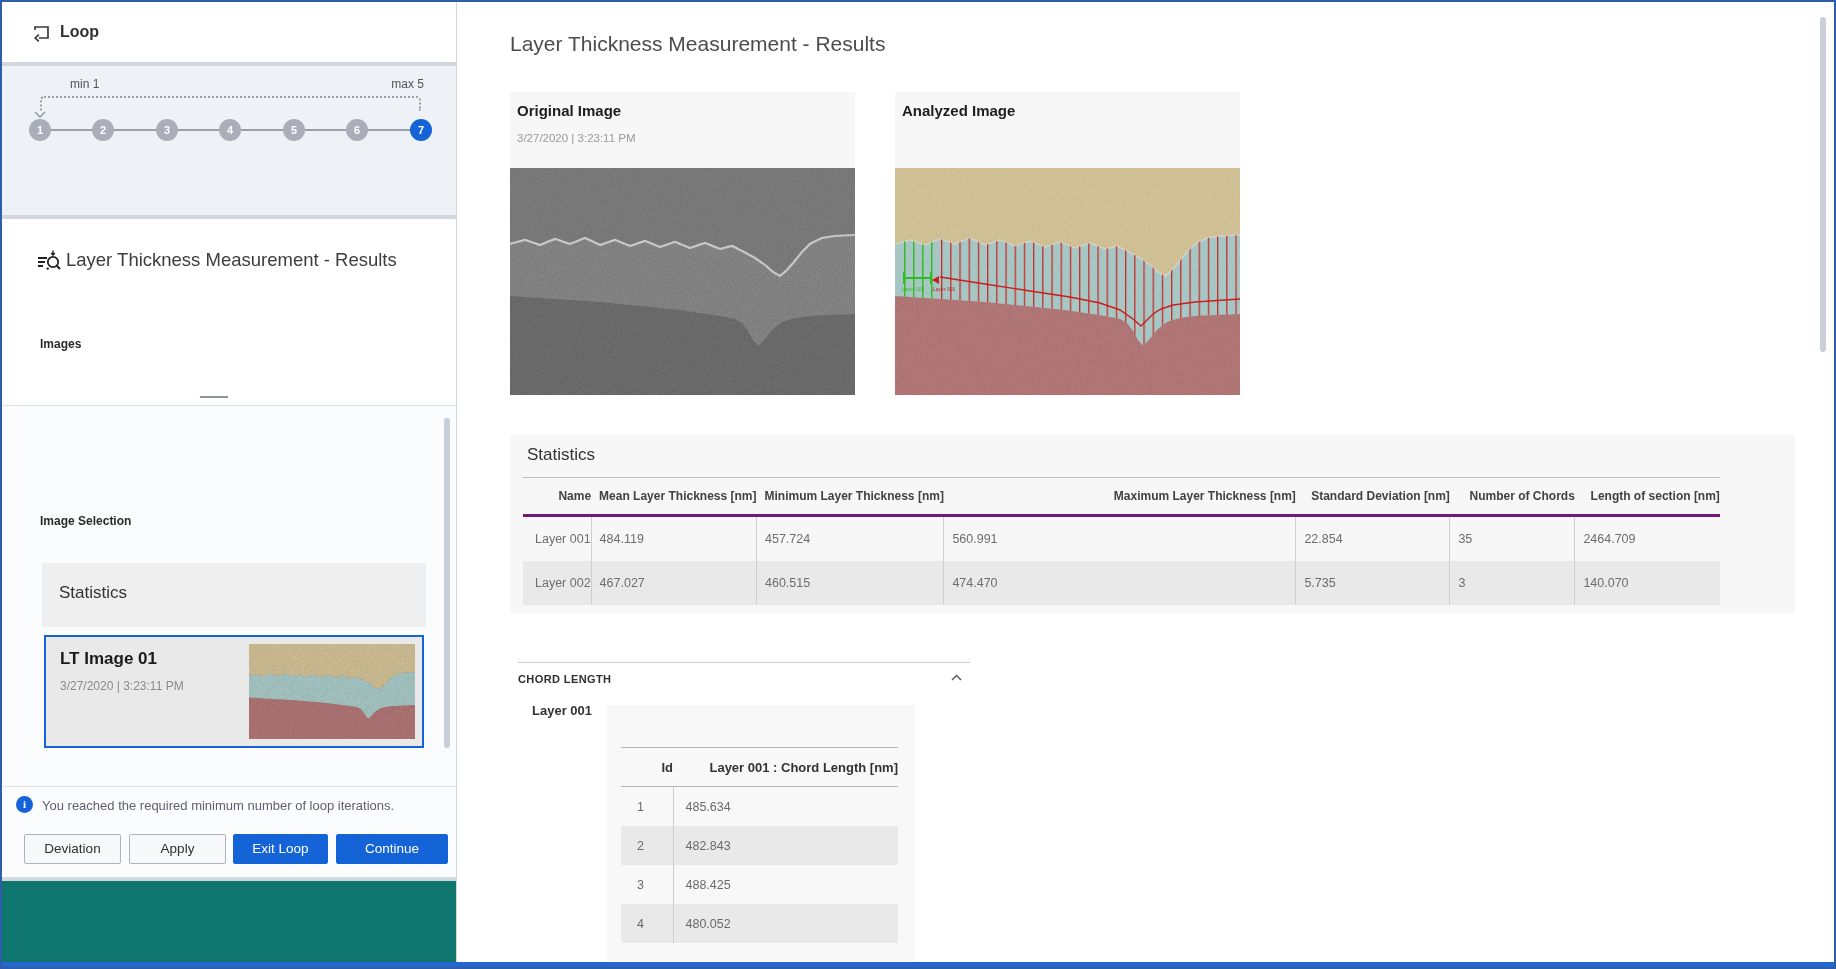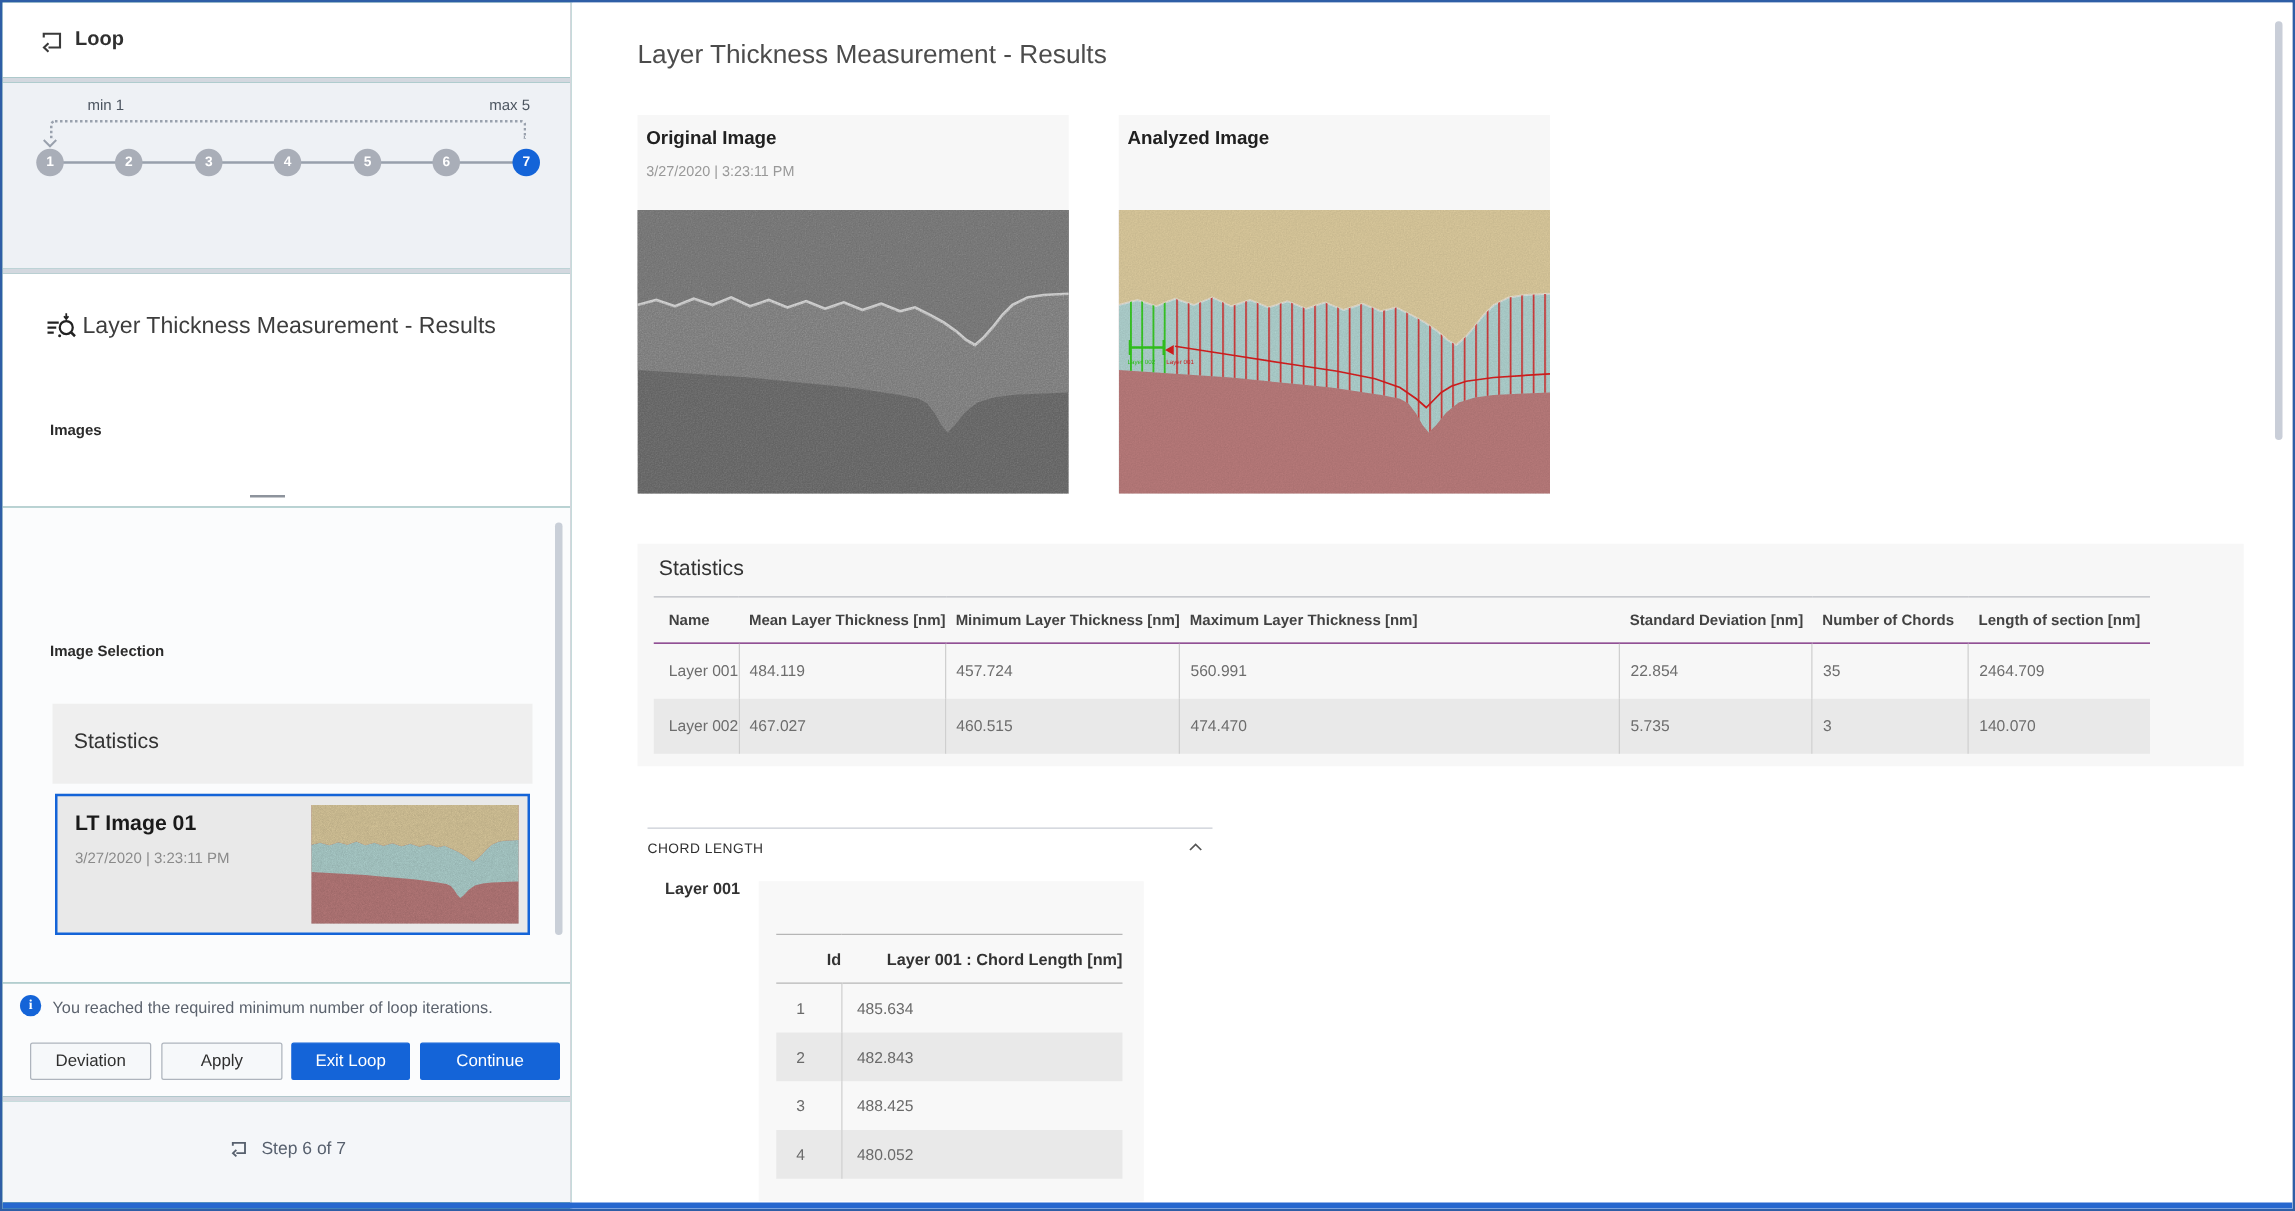--- a/index.html
+++ b/index.html
@@ -59,29 +59,29 @@
   .main-title{position:absolute;left:52px;top:30px;font-size:21px;color:#4c4c4c;}
   .img-card{position:absolute;top:90px;width:345px;}
   .img-card .hd{position:relative;width:345px;height:76px;background:#f7f7f7;}
   .img-card .hd .t{position:absolute;left:7px;top:10px;font-size:15px;font-weight:700;color:#202020;}
   .img-card .hd .d{position:absolute;left:7px;top:40px;font-size:11.5px;color:#999;}
   .img-card svg.photo{display:block;width:345px;height:227px;}
 
   .stats-panel{position:absolute;left:52px;top:433px;width:1285px;height:178px;background:#f7f7f7;}
   .stats-panel .hd{position:absolute;left:17px;top:10px;font-size:17px;color:#333;}
   table.stats{position:absolute;left:13px;top:42px;border-collapse:collapse;table-layout:fixed;}
-  table.stats th{border-top:1px solid #b9bcc2;border-bottom:1px solid #701a75;font-weight:600;font-size:12px;
-                 color:#424242;text-align:left;height:36px;padding:0 0 0 8px;white-space:nowrap;}
+  table.stats th{border-top:1px solid #b9bcc2;border-bottom:3px solid #701a75;font-weight:600;font-size:12px;
+                 color:#424242;text-align:right;height:36px;padding:0 0 0 8px;white-space:nowrap;}
   table.stats th:first-child{padding-left:12px;}
   table.stats td{font-size:12.5px;color:#6d6d6d;height:44px;padding:0 0 0 8px;border-left:1px solid #cfcfcf;white-space:nowrap;}
   table.stats td:first-child{border-left:none;padding-left:12px;}
   table.stats tr.alt{background:#e9e9e9;}
 
   .chord-div{position:absolute;left:60px;top:660px;width:452px;height:1px;background:#c9cdd5;}
-  .chord-title{position:absolute;left:60px;top:671px;font-size:11px;font-weight:400;letter-spacing:.4px;color:#2f2f2f;}
+  .chord-title{position:absolute;left:60px;top:671px;font-size:11px;font-weight:700;letter-spacing:.4px;color:#2f2f2f;}
   .chord-chevron{position:absolute;left:492px;top:672px;cursor:pointer;}
   .chord-layer{position:absolute;left:74px;top:701px;font-size:13px;font-weight:700;color:#333;}
   .chord-box{position:absolute;left:149px;top:703px;width:308px;height:256px;background:#f8f8f8;}
   table.chord{position:absolute;left:14px;top:42px;border-collapse:collapse;table-layout:fixed;}
   table.chord th{border-top:1px solid #b6b6b6;border-bottom:1px solid #b6b6b6;font-weight:600;font-size:13px;
                  color:#333;text-align:right;height:38px;padding:0 0 0 16px;white-space:nowrap;}
   table.chord th.val{padding-left:6px;}
   table.chord td{font-size:12.5px;color:#6a6a6a;height:39px;padding:0 0 0 16px;}
   table.chord td.val{border-left:1px solid #cfcfcf;padding-left:12px;}
   table.chord tr.alt{background:#e9e9e9;}
@@ -165,29 +165,20 @@
     <div class="action-panel">
       <div class="info-ic"></div>
       <span class="info-msg">You reached the required minimum number of loop iterations.</span>
       <div class="btn" style="left:22px;width:97px">Deviation</div>
       <div class="btn" style="left:127px;width:97px">Apply</div>
       <div class="btn primary" style="left:231px;width:95px">Exit Loop</div>
       <div class="btn primary" style="left:334px;width:112px">Continue</div>
     </div>
     <div class="divider" style="top:875px"></div>
 
-    <div class="sb-footer">
-      <div class="row">
-        <svg width="18" height="18" viewBox="0 0 24 24">
-          <path d="M7 10 V7 H20 V18 H10.8" fill="none" stroke="#57606e" stroke-width="2"></path>
-          <path d="M10.8 14.6 L7.2 18 L10.8 21.4" fill="none" stroke="#57606e" stroke-width="2"></path>
-        </svg>
-        <span class="lbl">Step 6 of 7</span>
-      </div>
-    </div>
   </div>
 
   <div class="main">
     <div class="main-title">Layer Thickness Measurement - Results</div>
 
     <div class="img-card" style="left:52px">
       <div class="hd">
         <span class="t">Original Image</span>
         <span class="d">3/27/2020 | 3:23:11 PM</span>
       </div>

